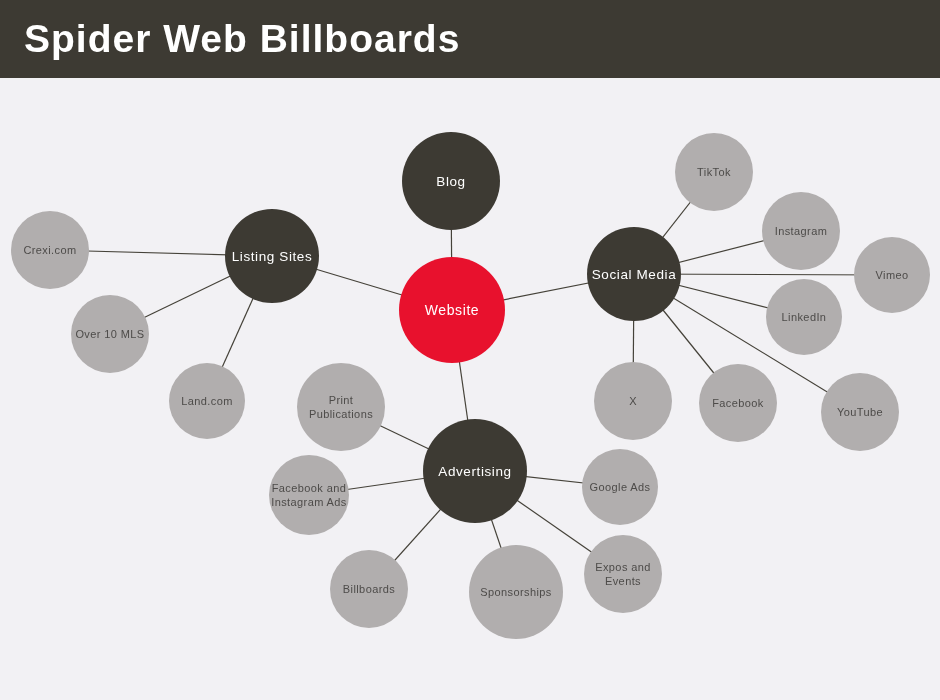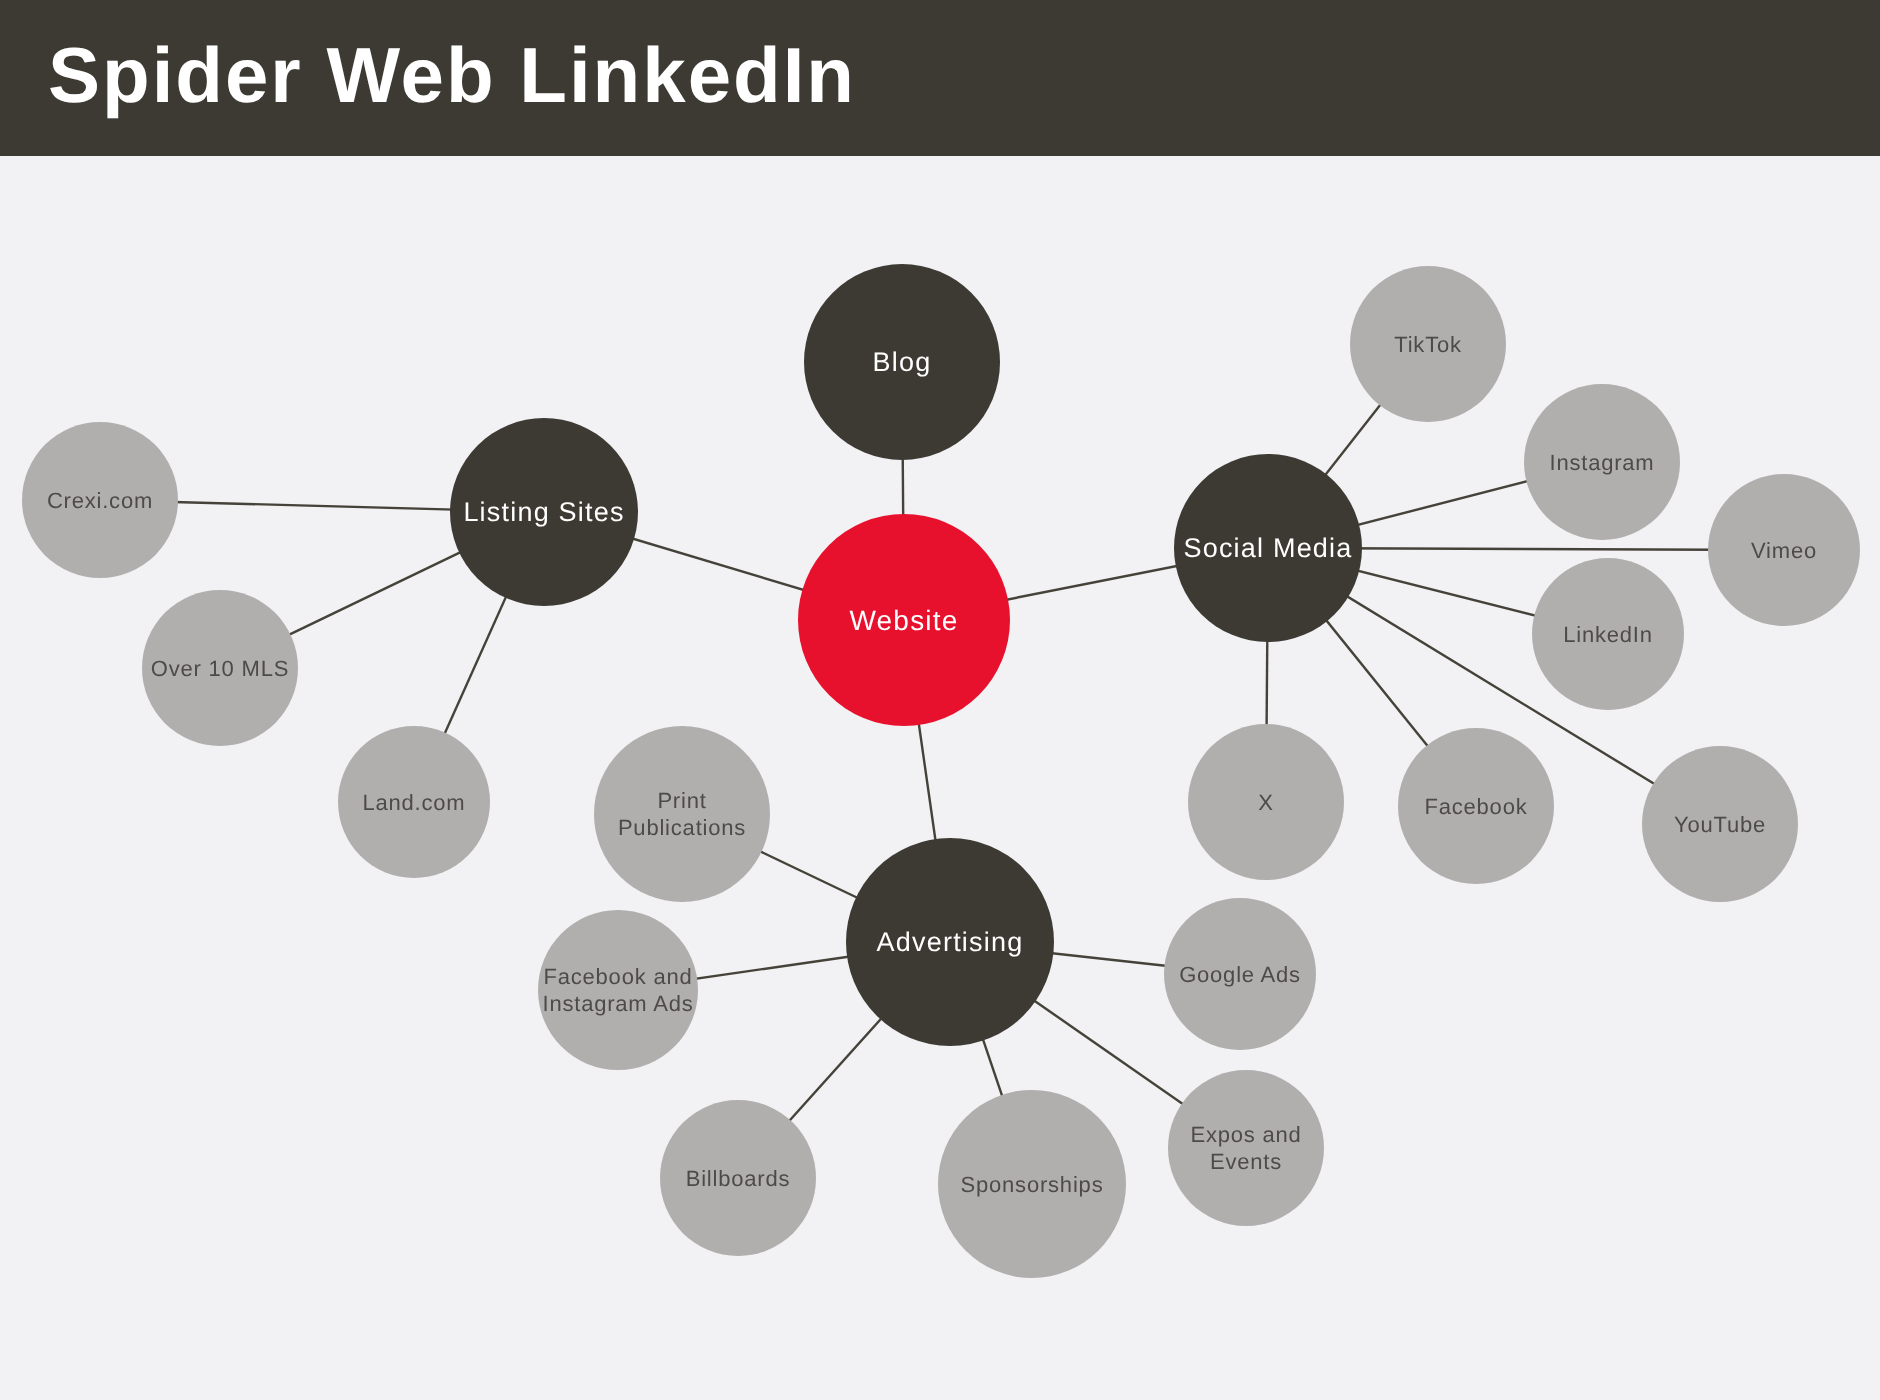--- a/index.html
+++ b/index.html
@@ -38,21 +38,21 @@
   }
   #diagram-svg text {
     font-family: "Liberation Sans", "DejaVu Sans", sans-serif;
   }
 </style>
 </head>
 <body style="background: rgb(242, 241, 244);">
 
 <div id="page">
   <div id="header" style="background: rgb(61, 58, 51);">
-    <h1 style="color: rgb(255, 255, 255);">Spider Web LinkedIn</h1>
+    <h1 style="color: rgb(255, 255, 255);">Spider Web Billboards</h1>
   </div>
   <svg id="diagram-svg" width="940" height="700" viewBox="0 0 940 700">
       <line x1="452" y1="310" x2="451" y2="181" stroke="#454239" stroke-width="1.2"></line>
       <line x1="452" y1="310" x2="272" y2="256" stroke="#454239" stroke-width="1.2"></line>
       <line x1="452" y1="310" x2="634" y2="274" stroke="#454239" stroke-width="1.2"></line>
       <line x1="452" y1="310" x2="475" y2="471" stroke="#454239" stroke-width="1.2"></line>
       <line x1="272" y1="256" x2="50" y2="250" stroke="#454239" stroke-width="1.2"></line>
       <line x1="272" y1="256" x2="110" y2="334" stroke="#454239" stroke-width="1.2"></line>
       <line x1="272" y1="256" x2="207" y2="401" stroke="#454239" stroke-width="1.2"></line>
       <line x1="634" y1="274" x2="714" y2="172" stroke="#454239" stroke-width="1.2"></line>

